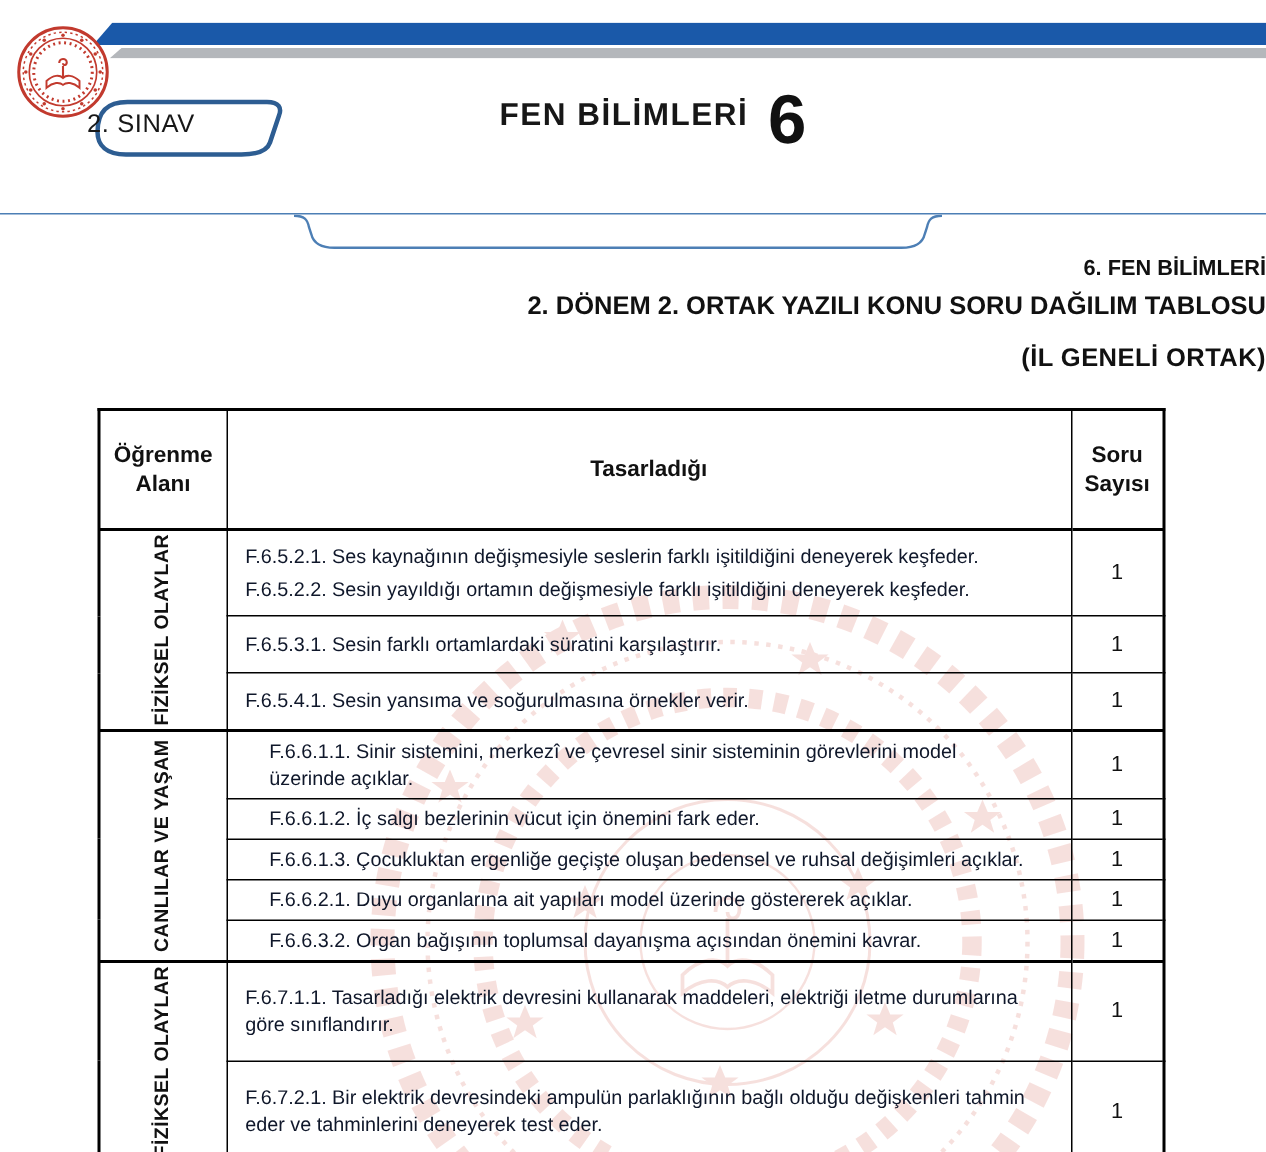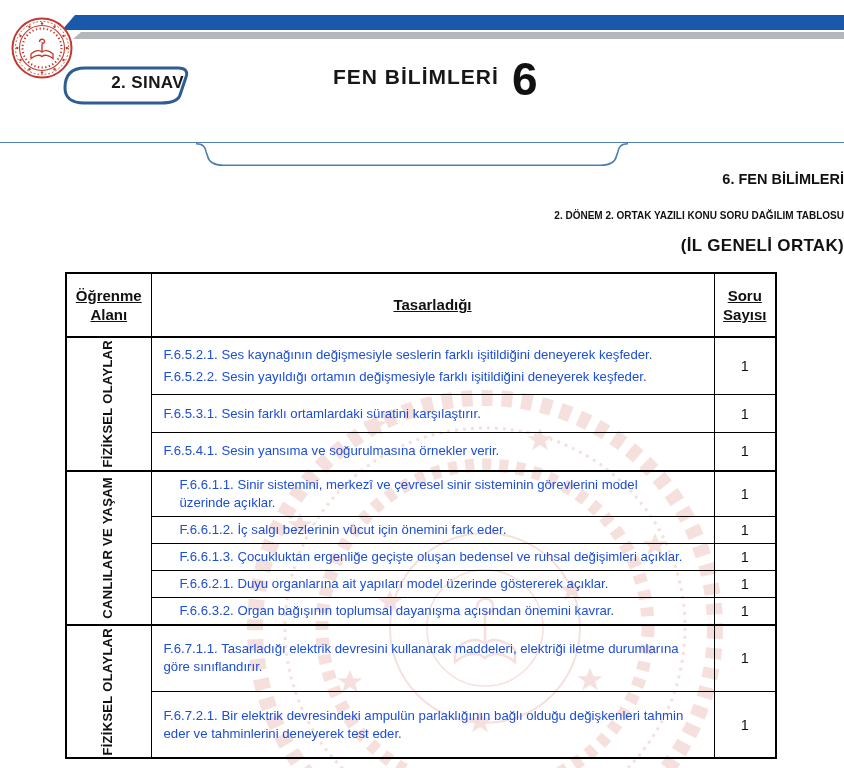--- a/index.html
+++ b/index.html
@@ -14,57 +14,57 @@
     clip-path:polygon(13px 0,100% 0,100% 100%,0 100%);}
   .bar-gray{position:absolute;top:32px;left:73px;right:0;height:7px;background:#b4b7bb;
     clip-path:polygon(8px 0,100% 0,100% 100%,0 100%);}
 
   
   .logo{position:absolute;left:10px;top:16px;width:64px;height:64px;z-index:2;}
 
   
   .badge{position:absolute;left:58px;top:62px;width:134px;height:44px;z-index:2;}
   .badge svg{position:absolute;inset:0;}
-  .badge-label{position:absolute;left:0;right:8px;top:11px;text-align:right;
-    font-size:17px;font-weight:bold;letter-spacing:.4px;color:#171717;}
+  .badge-label{position:absolute;left:0;right:8px;top:11px;text-align:left;
+    font-size:17px;font-weight:normal;letter-spacing:.4px;color:#171717;}
 
   
   .course-title{position:absolute;left:333px;top:65px;font-size:21px;font-weight:bold;
     letter-spacing:1px;color:#171717;}
   .grade-number{position:absolute;left:512px;top:52px;font-size:46px;font-weight:bold;color:#111;}
 
   
   .rule{position:absolute;top:142px;left:0;width:844px;border-top:1.6px solid #4d7fb5;}
   .tab-bracket{position:absolute;left:196px;top:143px;}
 
   
   .title-block{position:absolute;top:171px;left:0;width:844px;text-align:right;z-index:1;}
   .t1{font-size:14.5px;font-weight:bold;margin:0;}
-  .t2{font-size:10px;font-weight:bold;margin:23px 0 0;}
+  .t2{font-size:17px;font-weight:bold;margin:7px 0 0;}
   .t3{font-size:17px;font-weight:bold;margin:15px 0 0;letter-spacing:.3px;padding-left:25px;}
 
   
   .watermark{position:absolute;left:205px;top:350px;z-index:0;opacity:.30;}
 
   
   .table-wrap{position:absolute;left:65px;top:272px;z-index:1;}
   table.dist{width:710px;table-layout:fixed;border-collapse:collapse;background:transparent;
     border:2px solid #000;}
   table.dist th,table.dist td{border:1px solid #000;}
-  thead tr{height:64px;text-decoration:underline;}
+  thead tr{height:80px;}
   th{font-size:15px;font-weight:bold;text-align:center;vertical-align:middle;
     padding:6px 4px;line-height:1.3;background:transparent;}
   td{vertical-align:middle;background:transparent;}
   tr.group-start td{border-top:2px solid #000;}
 
   .area-cell{text-align:center;padding:2px;}
   .area-label{writing-mode:vertical-rl;transform:rotate(180deg);margin:0 auto;
     font-weight:bold;font-size:13px;letter-spacing:.3px;line-height:1.15;text-align:center;}
 
-  .kz-cell{padding:5px 12px;font-size:13.2px;color:#1d4ed8;}
+  .kz-cell{padding:5px 12px;font-size:13.2px;color:#0f172a;}
   .kz-line{line-height:18px;}
   .g0 .kz-line{line-height:20px;margin:2px 0;}
   .count-cell{text-align:center;font-size:14.5px;color:#111;}
 
   tr.g0{height:38px;}
   tr.g1{height:27px;}
   .g1 .kz-cell{padding:4px 28px;}
   tr.g2{height:47px;}
 </style>
 </head>

